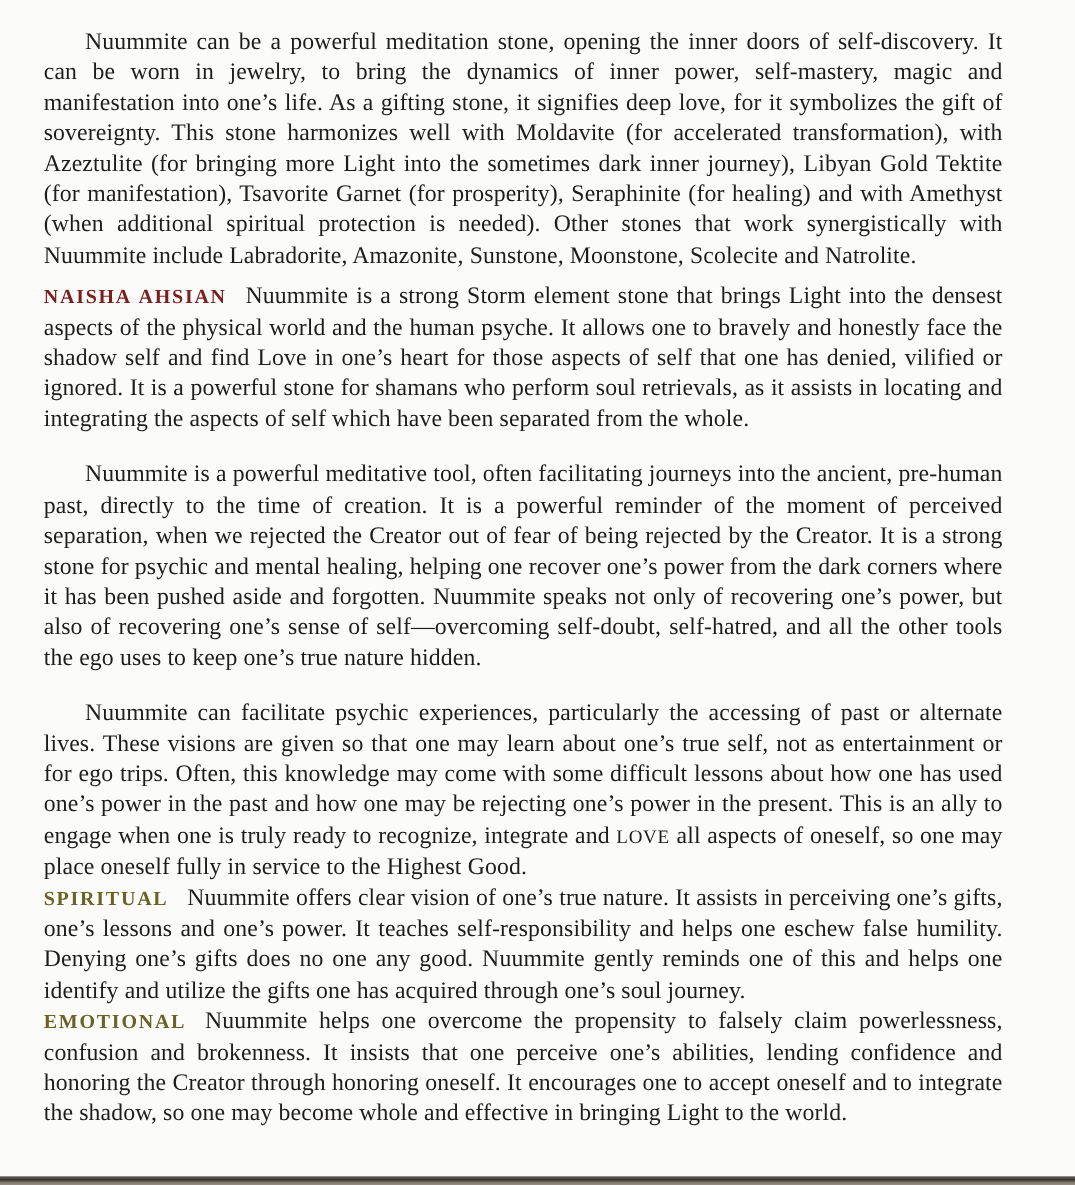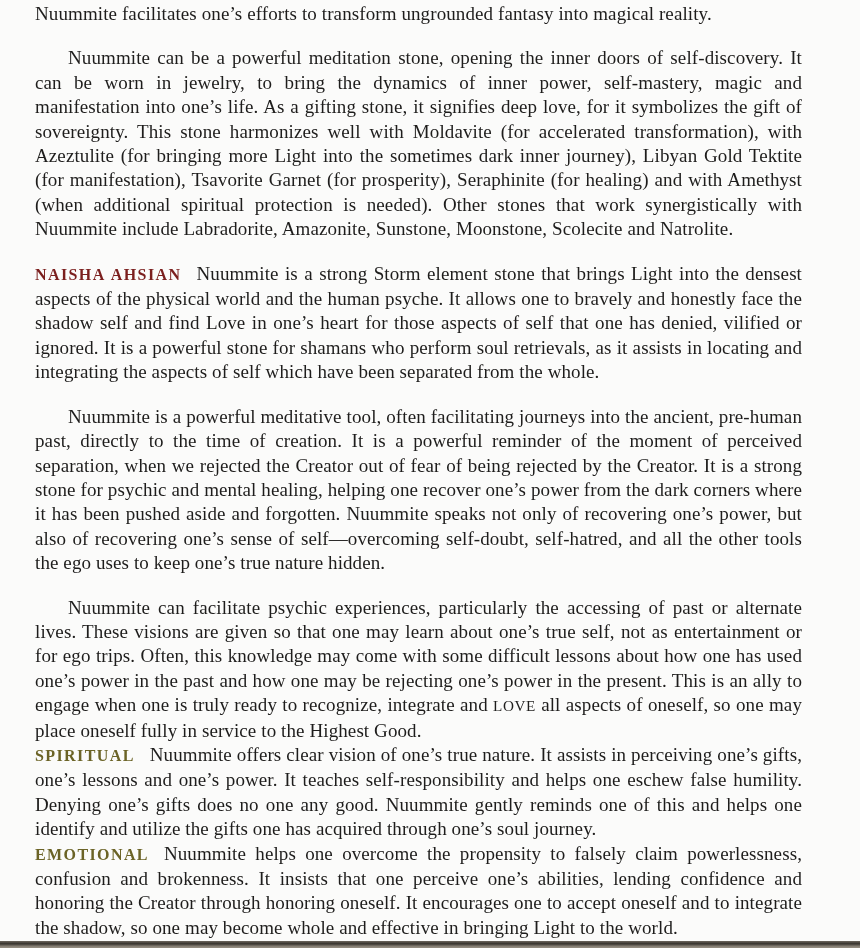--- a/index.html
+++ b/index.html
@@ -28,21 +28,21 @@
     font-size: 19px;
     line-height: 24.4px;
     text-align: justify;
     letter-spacing: 0.1px;
   }
   .indent {
     text-indent: 33px;
     margin-top: 20px;
   }
   .section-start {
-    margin-top: 20px;
+    margin-top: 8px;
   }
   .head {
     font-weight: bold;
     font-size: 16px;
     letter-spacing: 1.4px;
     margin-right: 15px;
     white-space: nowrap;
   }
   .head-naisha { color: var(--naisha-color, #7b1f1e); }
   .head-olive  { color: var(--olive-color, #6b6326); }
@@ -57,21 +57,20 @@
     width: 860px;
     height: 7px;
     background: linear-gradient(180deg, #6e675e 0%, #37332e 40%, #847d72 75%, #989084 100%);
   }
 </style>
 </head>
 <body style="background: rgb(251, 251, 250); color: rgb(30, 29, 28);">
 
 <div class="page">
 
-  <p class="para">Nuummite facilitates one’s efforts to transform ungrounded fantasy into magical reality.</p>
 
   <p class="para indent">Nuummite can be a powerful meditation stone, opening the inner doors of self-discovery. It can be worn in jewelry, to bring the dynamics of inner power, self-mastery, magic and manifestation into one’s life. As a gifting stone, it signifies deep love, for it symbolizes the gift of sovereignty. This stone harmonizes well with Moldavite (for accelerated transformation), with Azeztulite (for bringing more Light into the sometimes dark inner journey), Libyan Gold Tektite (for manifestation), Tsavorite Garnet (for prosperity), Seraphinite (for healing) and with Amethyst (when additional spiritual protection is needed). Other stones that work synergistically with Nuummite include Labradorite, Amazonite, Sunstone, Moonstone, Scolecite and Natrolite.</p>
 
   <p class="para section-start">
     <span class="head head-naisha">NAISHA AHSIAN</span><span>Nuummite is a strong Storm element stone that brings Light into the densest aspects of the physical world and the human psyche. It allows one to bravely and honestly face the shadow self and find Love in one’s heart for those aspects of self that one has denied, vilified or ignored. It is a powerful stone for shamans who perform soul retrievals, as it assists in locating and integrating the aspects of self which have been separated from the whole.</span>
   </p>
 
   <p class="para indent">Nuummite is a powerful meditative tool, often facilitating journeys into the ancient, pre-human past, directly to the time of creation. It is a powerful reminder of the moment of perceived separation, when we rejected the Creator out of fear of being rejected by the Creator. It is a strong stone for psychic and mental healing, helping one recover one’s power from the dark corners where it has been pushed aside and forgotten. Nuummite speaks not only of recovering one’s power, but also of recovering one’s sense of self—overcoming self-doubt, self-hatred, and all the other tools the ego uses to keep one’s true nature hidden.</p>
 
   <p class="para indent">

